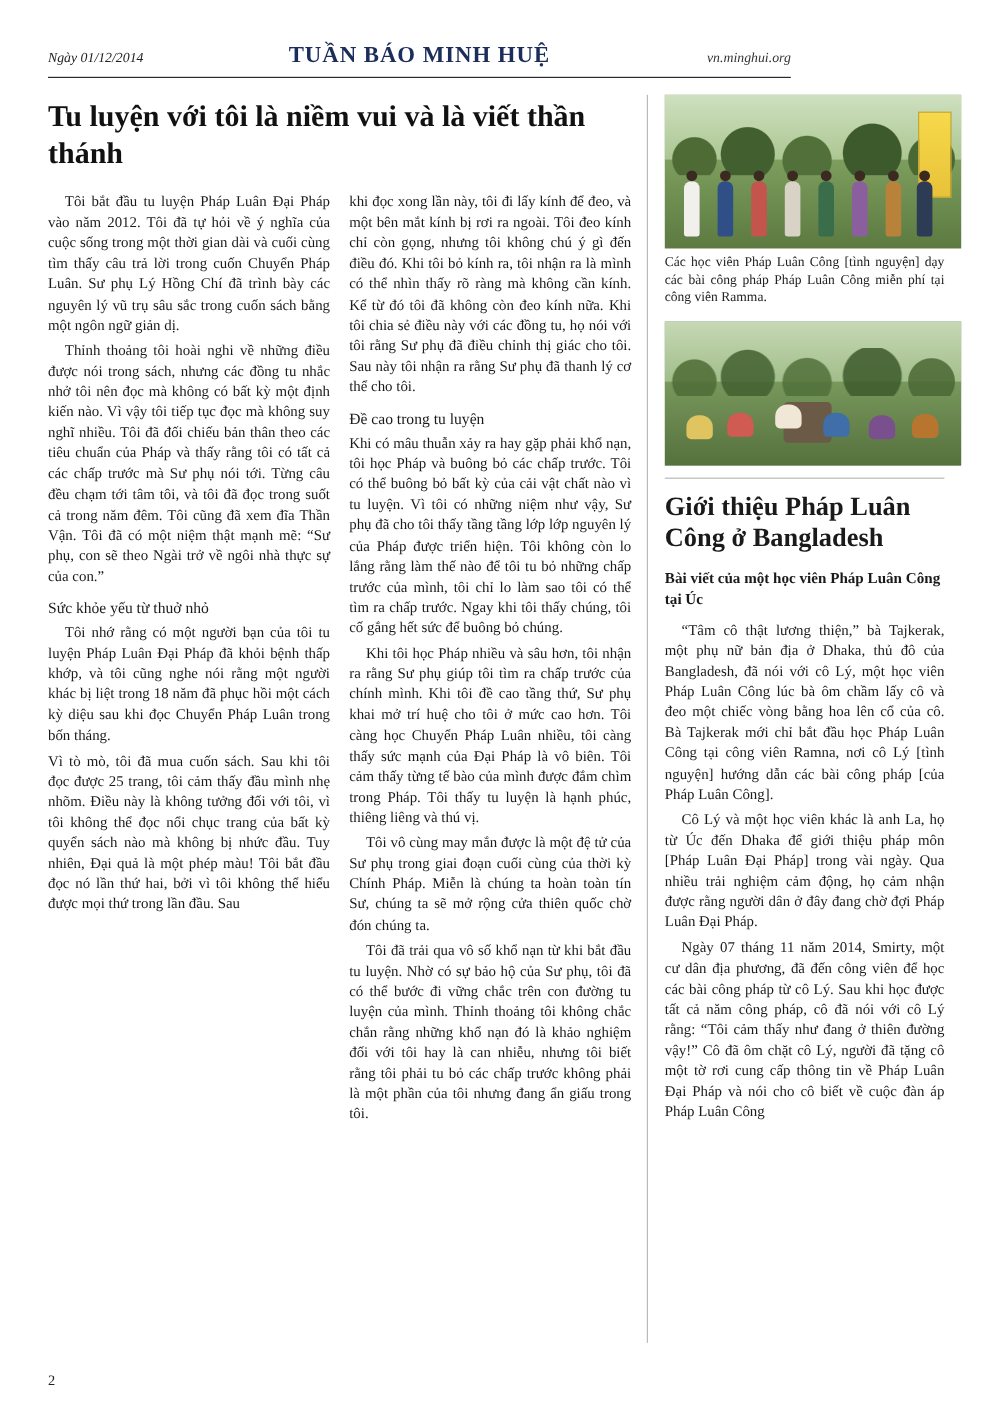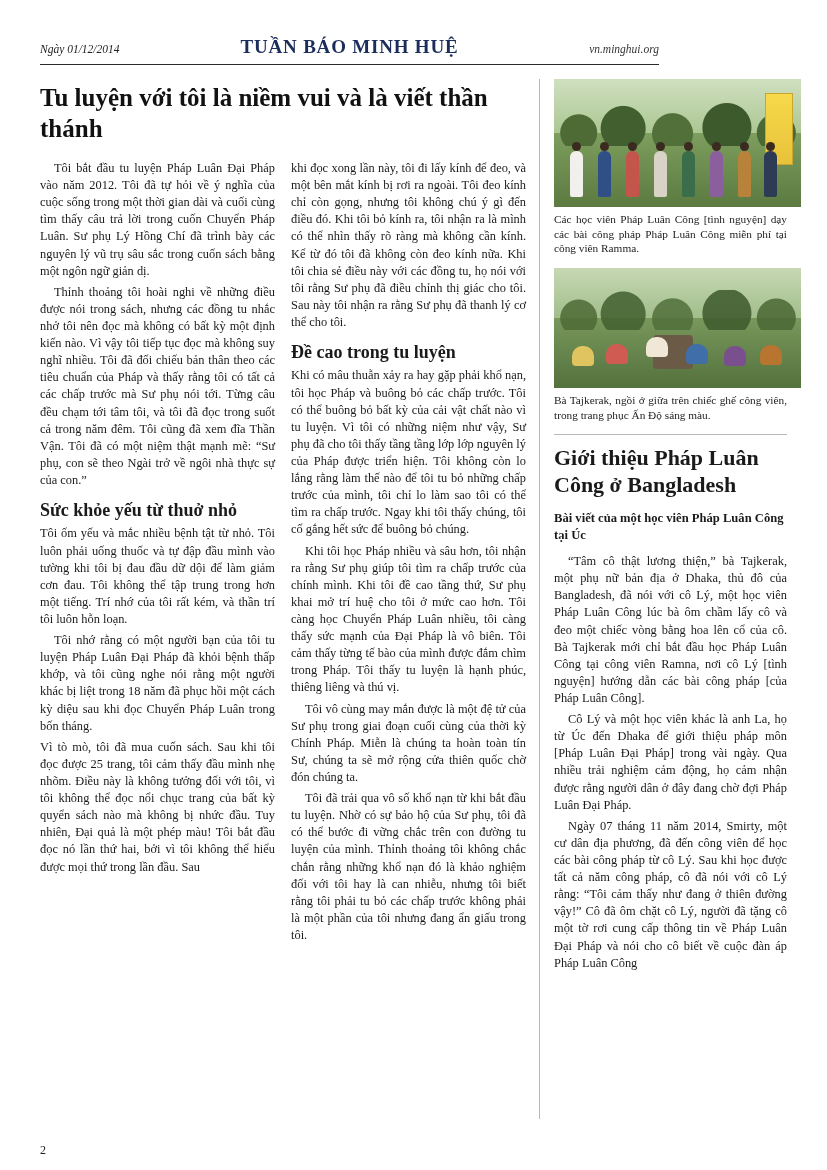--- a/index.html
+++ b/index.html
@@ -104,22 +104,22 @@
     line-height: 1.38;
     text-align: justify;
     margin: 0 0 4px 0;
     text-indent: 14px;
     hyphens: auto;
   }
   p.body.noindent {
     text-indent: 0;
   }
   .subhead {
-    font-size: 18px;
-    font-weight: bold;
+    font-size: 13px;
+    font-weight: normal;
     margin: 10px 0 3px 0;
     line-height: 1.3;
   }
 
   
   .photo {
     width: 247px;
     height: 128px;
     position: relative;
     overflow: hidden;
@@ -230,21 +230,20 @@
     <div class="left-block">
       <h1 class="headline">Tu luyện với tôi là niềm vui và là viết thần thánh</h1>
 
       <div class="two-col">
 
         <div class="col">
           <p class="body">Tôi bắt đầu tu luyện Pháp Luân Đại Pháp vào năm 2012. Tôi đã tự hỏi về ý nghĩa của cuộc sống trong một thời gian dài và cuối cùng tìm thấy câu trả lời trong cuốn Chuyển Pháp Luân. Sư phụ Lý Hồng Chí đã trình bày các nguyên lý vũ trụ sâu sắc trong cuốn sách bằng một ngôn ngữ giản dị.</p>
           <p class="body">Thỉnh thoảng tôi hoài nghi về những điều được nói trong sách, nhưng các đồng tu nhắc nhở tôi nên đọc mà không có bất kỳ một định kiến nào. Vì vậy tôi tiếp tục đọc mà không suy nghĩ nhiều. Tôi đã đối chiếu bản thân theo các tiêu chuẩn của Pháp và thấy rằng tôi có tất cả các chấp trước mà Sư phụ nói tới. Từng câu đều chạm tới tâm tôi, và tôi đã đọc trong suốt cả trong năm đêm. Tôi cũng đã xem đĩa Thần Vận. Tôi đã có một niệm thật mạnh mẽ: “Sư phụ, con sẽ theo Ngài trở về ngôi nhà thực sự của con.”</p>
 
           <div class="subhead">Sức khỏe yếu từ thuở nhỏ</div>
-          <p class="body noindent">Tôi ốm yếu và mắc nhiều bệnh tật từ nhỏ. Tôi luôn phải uống thuốc và tự đập đầu mình vào tường khi tôi bị đau đầu dữ dội để làm giảm cơn đau. Tôi không thể tập trung trong hơn một tiếng. Trí nhớ của tôi rất kém, và thần trí tôi luôn hỗn loạn.</p>
           <p class="body">Tôi nhớ rằng có một người bạn của tôi tu luyện Pháp Luân Đại Pháp đã khỏi bệnh thấp khớp, và tôi cũng nghe nói rằng một người khác bị liệt trong 18 năm đã phục hồi một cách kỳ diệu sau khi đọc Chuyển Pháp Luân trong bốn tháng.</p>
 
           <p class="body noindent">Vì tò mò, tôi đã mua cuốn sách. Sau khi tôi đọc được 25 trang, tôi cảm thấy đầu mình nhẹ nhõm. Điều này là không tưởng đối với tôi, vì tôi không thể đọc nổi chục trang của bất kỳ quyển sách nào mà không bị nhức đầu. Tuy nhiên, Đại quả là một phép màu! Tôi bắt đầu đọc nó lần thứ hai, bởi vì tôi không thể hiểu được mọi thứ trong lần đầu. Sau</p>
         </div>
 
         <div class="col">
           <p class="body noindent">khi đọc xong lần này, tôi đi lấy kính để đeo, và một bên mắt kính bị rơi ra ngoài. Tôi đeo kính chỉ còn gọng, nhưng tôi không chú ý gì đến điều đó. Khi tôi bỏ kính ra, tôi nhận ra là mình có thể nhìn thấy rõ ràng mà không cần kính. Kể từ đó tôi đã không còn đeo kính nữa. Khi tôi chia sẻ điều này với các đồng tu, họ nói với tôi rằng Sư phụ đã điều chỉnh thị giác cho tôi. Sau này tôi nhận ra rằng Sư phụ đã thanh lý cơ thể cho tôi.</p>
 
           <div class="subhead">Đề cao trong tu luyện</div>
           <p class="body noindent">Khi có mâu thuẫn xảy ra hay gặp phải khổ nạn, tôi học Pháp và buông bỏ các chấp trước. Tôi có thể buông bỏ bất kỳ của cải vật chất nào vì tu luyện. Vì tôi có những niệm như vậy, Sư phụ đã cho tôi thấy tầng tầng lớp lớp nguyên lý của Pháp được triển hiện. Tôi không còn lo lắng rằng làm thế nào để tôi tu bỏ những chấp trước của mình, tôi chỉ lo làm sao tôi có thể tìm ra chấp trước. Ngay khi tôi thấy chúng, tôi cố gắng hết sức để buông bỏ chúng.</p>
@@ -279,21 +278,20 @@
         <div class="ground" style="background:linear-gradient(#78985c,#55713d);"></div>
         <div class="treeline" style="opacity:.85;"></div>
         <div class="chair"></div>
         <div class="seated" style="left:18px;  bottom:18%; background:#e0c45f;"></div>
         <div class="seated" style="left:52px;  bottom:20%; background:#cf5b52;"></div>
         <div class="seated" style="left:92px;  bottom:26%; background:#f0e7d6;"></div>
         <div class="seated" style="left:132px; bottom:20%; background:#3f6ea8;"></div>
         <div class="seated" style="left:170px; bottom:18%; background:#7a4f8e;"></div>
         <div class="seated" style="left:206px; bottom:19%; background:#b8752f;"></div>
       </div>
-      <div class="caption">Bà Tajkerak, ngồi ở giữa trên chiếc ghế công viên, trong trang phục Ấn Độ sáng màu.</div>
 
       <hr class="rule">
 
       <h2 class="section-title">Giới thiệu Pháp Luân Công ở Bangladesh</h2>
       <div class="section-byline">Bài viết của một học viên Pháp Luân Công tại Úc</div>
 
       <p class="body">“Tâm cô thật lương thiện,” bà Tajkerak, một phụ nữ bản địa ở Dhaka, thủ đô của Bangladesh, đã nói với cô Lý, một học viên Pháp Luân Công lúc bà ôm chầm lấy cô và đeo một chiếc vòng bằng hoa lên cổ của cô. Bà Tajkerak mới chỉ bắt đầu học Pháp Luân Công tại công viên Ramna, nơi cô Lý [tình nguyện] hướng dẫn các bài công pháp [của Pháp Luân Công].</p>
       <p class="body">Cô Lý và một học viên khác là anh La, họ từ Úc đến Dhaka để giới thiệu pháp môn [Pháp Luân Đại Pháp] trong vài ngày. Qua nhiều trải nghiệm cảm động, họ cảm nhận được rằng người dân ở đây đang chờ đợi Pháp Luân Đại Pháp.</p>
       <p class="body">Ngày 07 tháng 11 năm 2014, Smirty, một cư dân địa phương, đã đến công viên để học các bài công pháp từ cô Lý. Sau khi học được tất cả năm công pháp, cô đã nói với cô Lý rằng: “Tôi cảm thấy như đang ở thiên đường vậy!” Cô đã ôm chặt cô Lý, người đã tặng cô một tờ rơi cung cấp thông tin về Pháp Luân Đại Pháp và nói cho cô biết về cuộc đàn áp Pháp Luân Công</p>
     </div>

